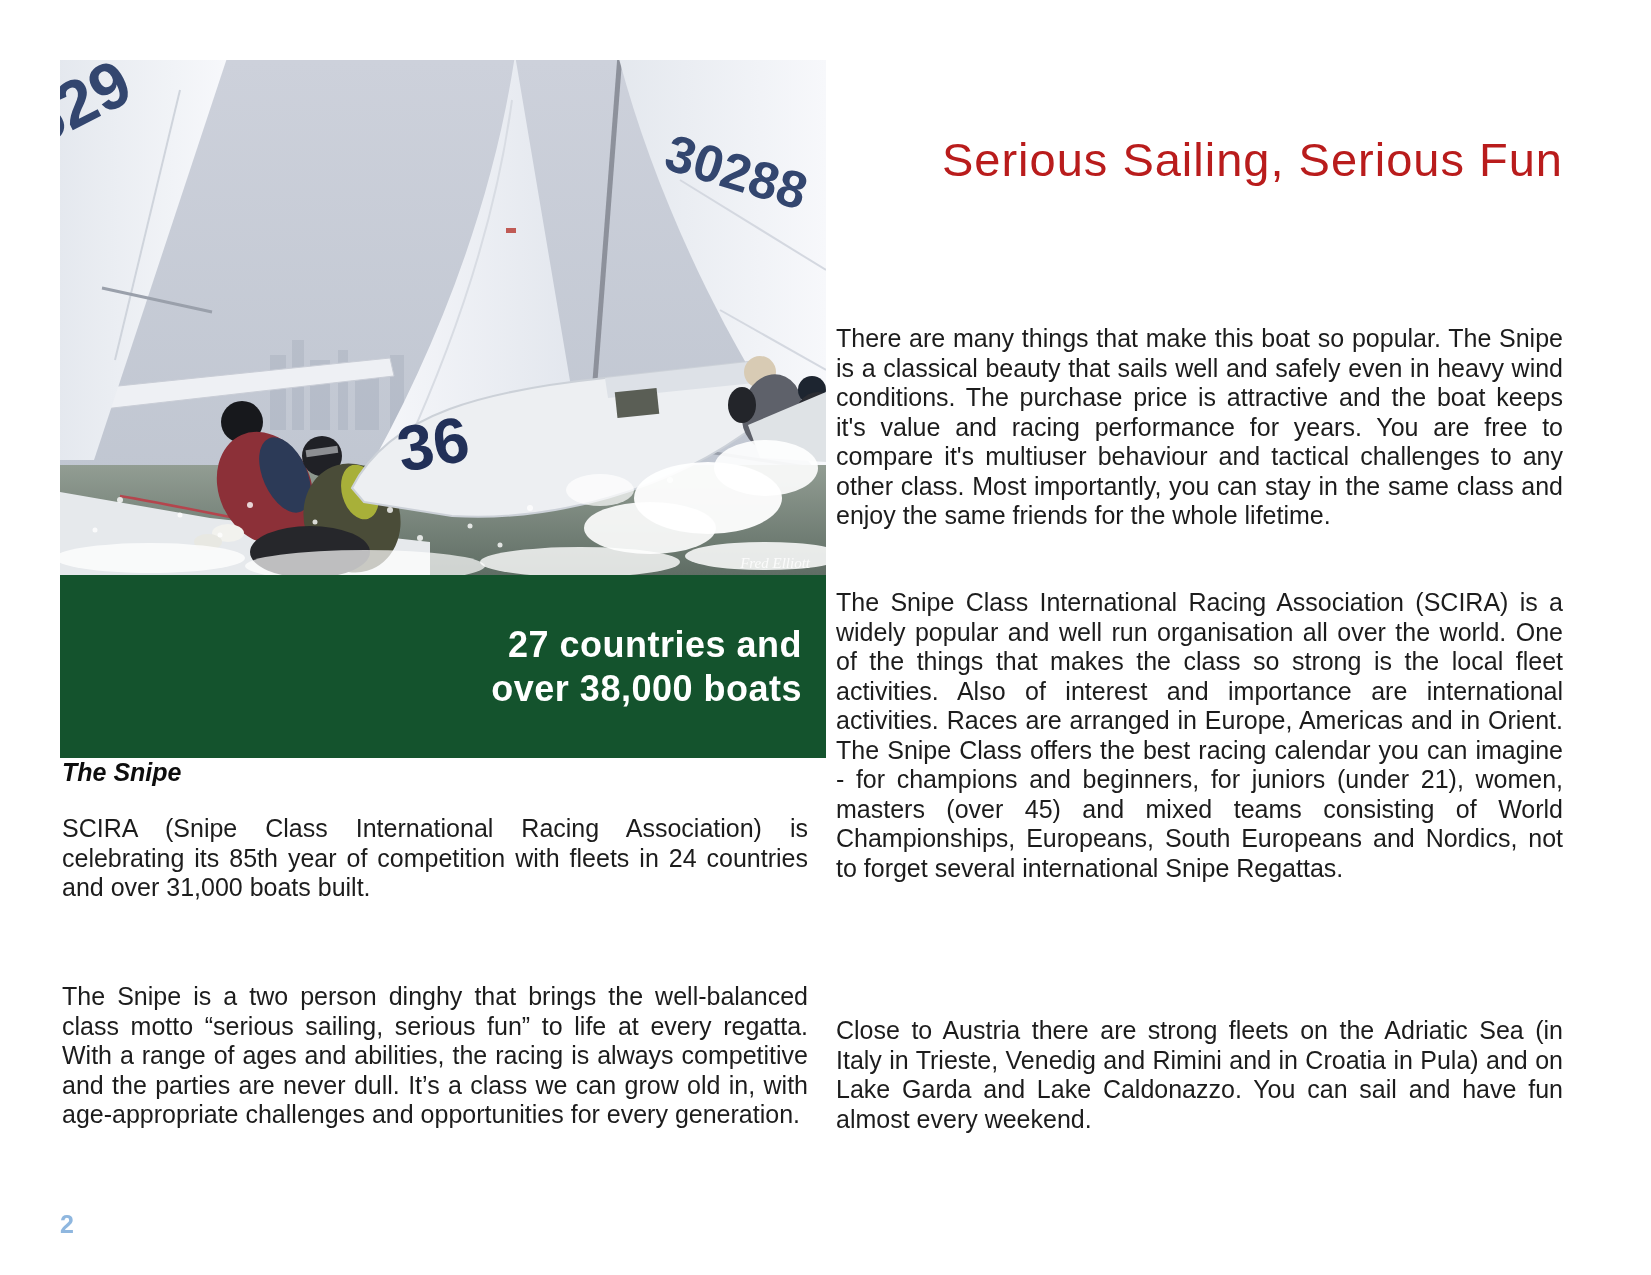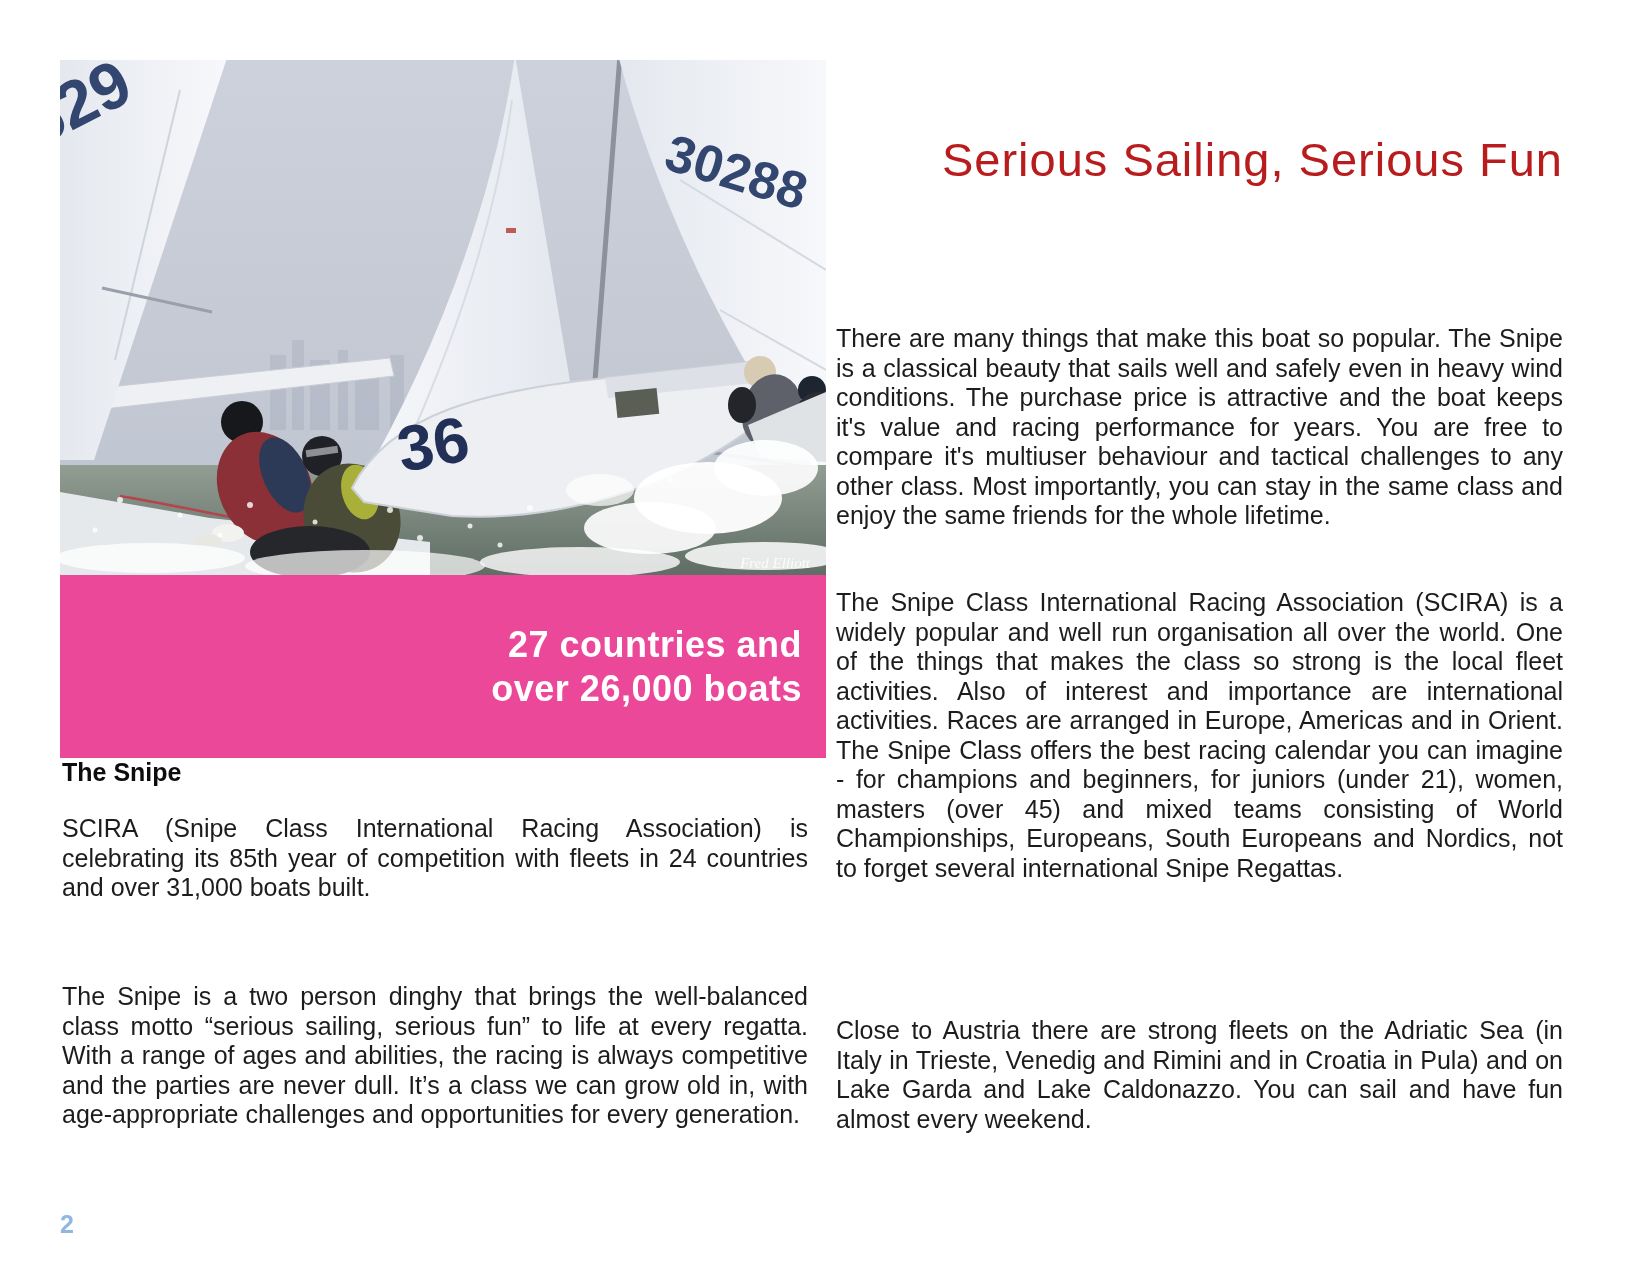--- a/index.html
+++ b/index.html
@@ -26,21 +26,21 @@
     left:836px;top:130px;width:727px;text-align:right;
     font-size:47px;line-height:60px;font-weight:400;letter-spacing:1px;white-space:nowrap;
   }
   
   .body-par{
     font-size:25px;line-height:29.5px;text-align:justify;color:#1c1c1c;
   }
   #r-par1{left:836px;top:286px;width:727px;margin-top:38px;}
   #r-par2{left:836px;top:588px;width:727px;}
   #r-par3{left:836px;top:1016px;width:727px;}
-  #l-heading{left:62px;top:758px;width:746px;font-size:25px;font-weight:bold;color:#0d0d0d;}
+  #l-heading{left:62px;top:758px;width:746px;font-size:25px;font-weight:bold;color:#0d0d0d;font-style:italic;}
   #l-par1{left:62px;top:814px;width:746px;}
   #l-par2{left:62px;top:982px;width:746px;}
   
   #pagenum{left:60px;top:1210px;font-size:25px;font-weight:bold;color:#8FB7DF;}
 </style>
 </head>
 <body>
 
 <div id="page">
 
@@ -149,23 +149,23 @@
           <circle cx="160" cy="475" r="2.5"></circle>
           <circle cx="610" cy="420" r="3"></circle>
       </g>
 
       <text x="750" y="508" text-anchor="end" font-size="15" font-style="italic" fill="#ffffff" opacity="0.85" font-family="Liberation Serif, serif">Fred Elliott</text>
     </svg>
   </div>
 
   <div id="headline" class="abs" style="color:#b91c1c;">Serious Sailing, Serious Fun</div>
 
-  <div id="bluebox" class="abs" style="background:#ec4899;">
+  <div id="bluebox" class="abs" style="background:#14532d;">
     <div class="boxline">27 countries and</div>
-    <div class="boxline">over 26,000 boats</div>
+    <div class="boxline">over 38,000 boats</div>
   </div>
 
   <div id="r-par1" class="abs body-par">There are many things that make this boat so popular. The Snipe is a classical beauty that sails well and safely even in heavy wind conditions. The purchase price is attractive and the boat keeps it's value and racing performance for years. You are free to compare it's multiuser behaviour and tactical challenges to any other class. Most importantly, you can stay in the same class and enjoy the same friends for the whole lifetime.</div>
   <div id="r-par2" class="abs body-par">The Snipe Class International Racing Association (SCIRA) is a widely popular and well run organisation all over the world. One of the things that makes the class so strong is the local fleet activities.  Also of interest and importance are international activities. Races are arranged in Europe, Americas and in Orient. The Snipe Class offers the best racing calendar you can imagine - for champions and beginners, for juniors (under 21), women, masters (over 45) and mixed teams consisting of World Championships, Europeans, South Europeans and Nordics, not to forget several international Snipe Regattas.</div>
   <div id="r-par3" class="abs body-par">Close to Austria there are strong fleets on the Adriatic Sea (in Italy in Trieste, Venedig and Rimini and in Croatia in Pula) and on Lake Garda and Lake Caldonazzo. You can sail and have fun almost every weekend.</div>
 
   <div id="l-heading" class="abs">The Snipe</div>
   <div id="l-par1" class="abs body-par">SCIRA (Snipe Class International Racing Association) is celebrating its 85th year of competition with fleets in 24 countries and over 31,000 boats built.</div>
   <div id="l-par2" class="abs body-par">The Snipe is a two person dinghy that brings the well-balanced class motto “serious sailing, serious fun” to life at every regatta. With a range of ages and abilities, the racing is always competitive and the parties are never dull. It’s a class we can grow old in, with age-appropriate challenges and opportunities for every generation.</div>
 

